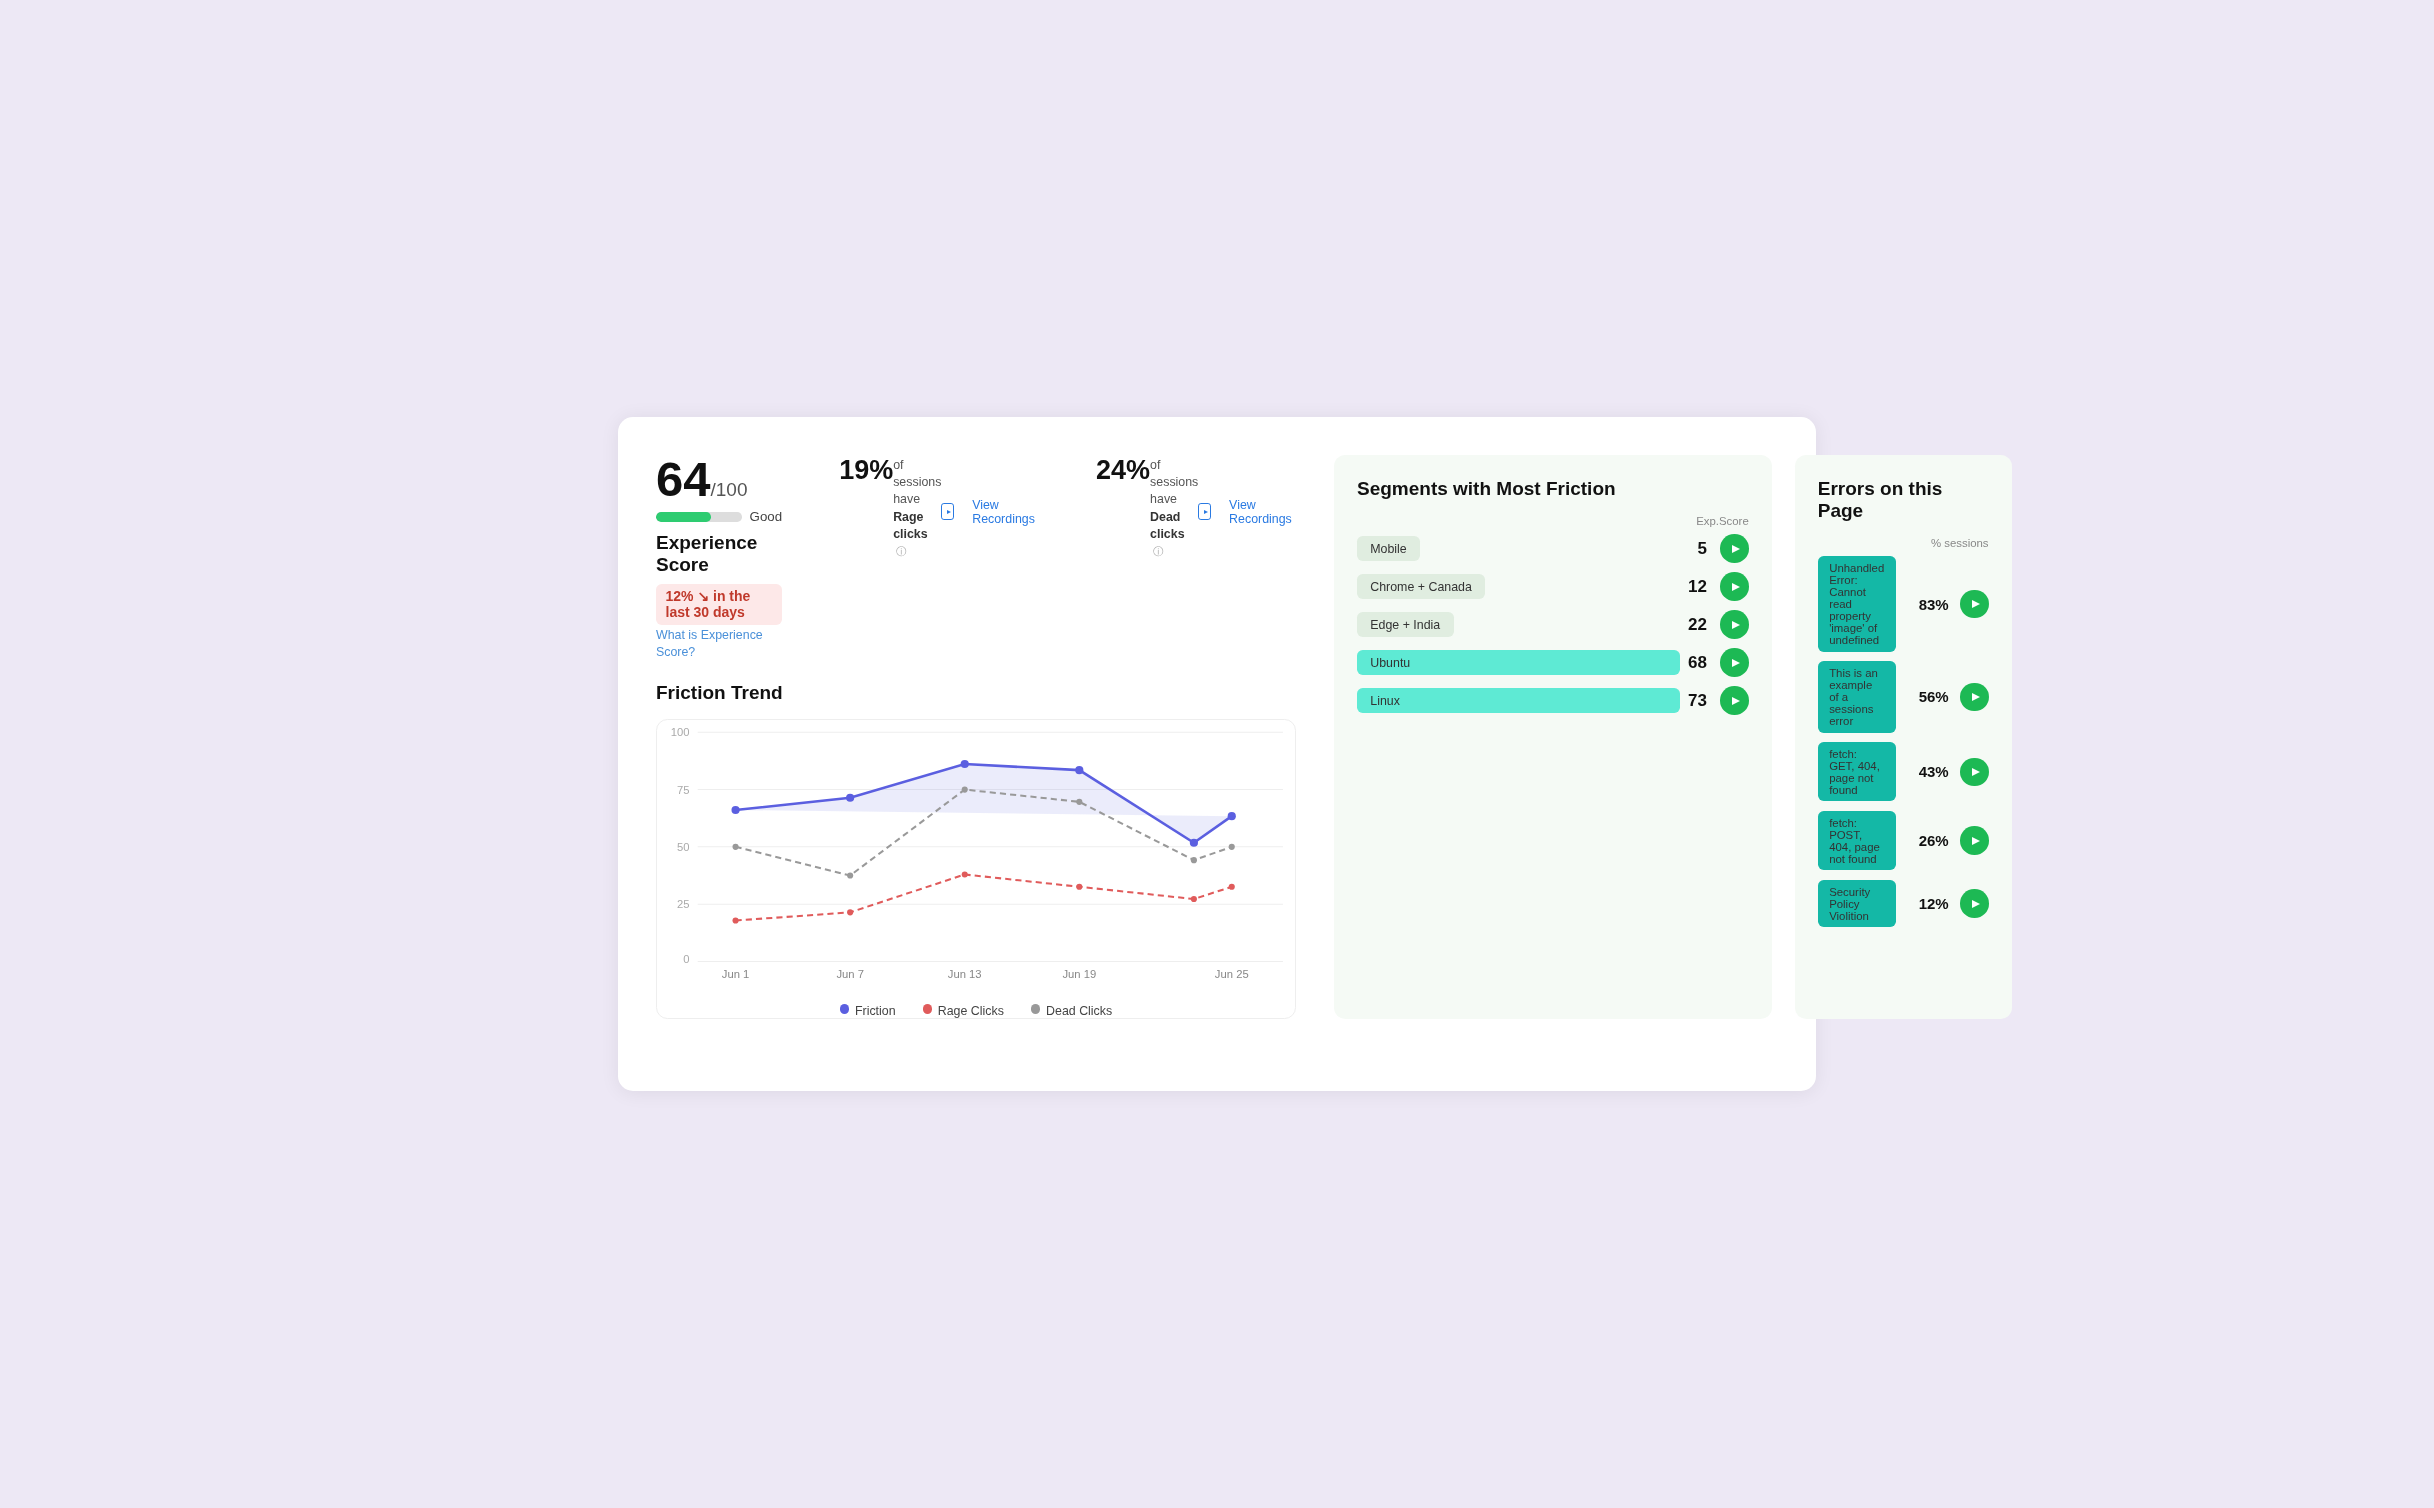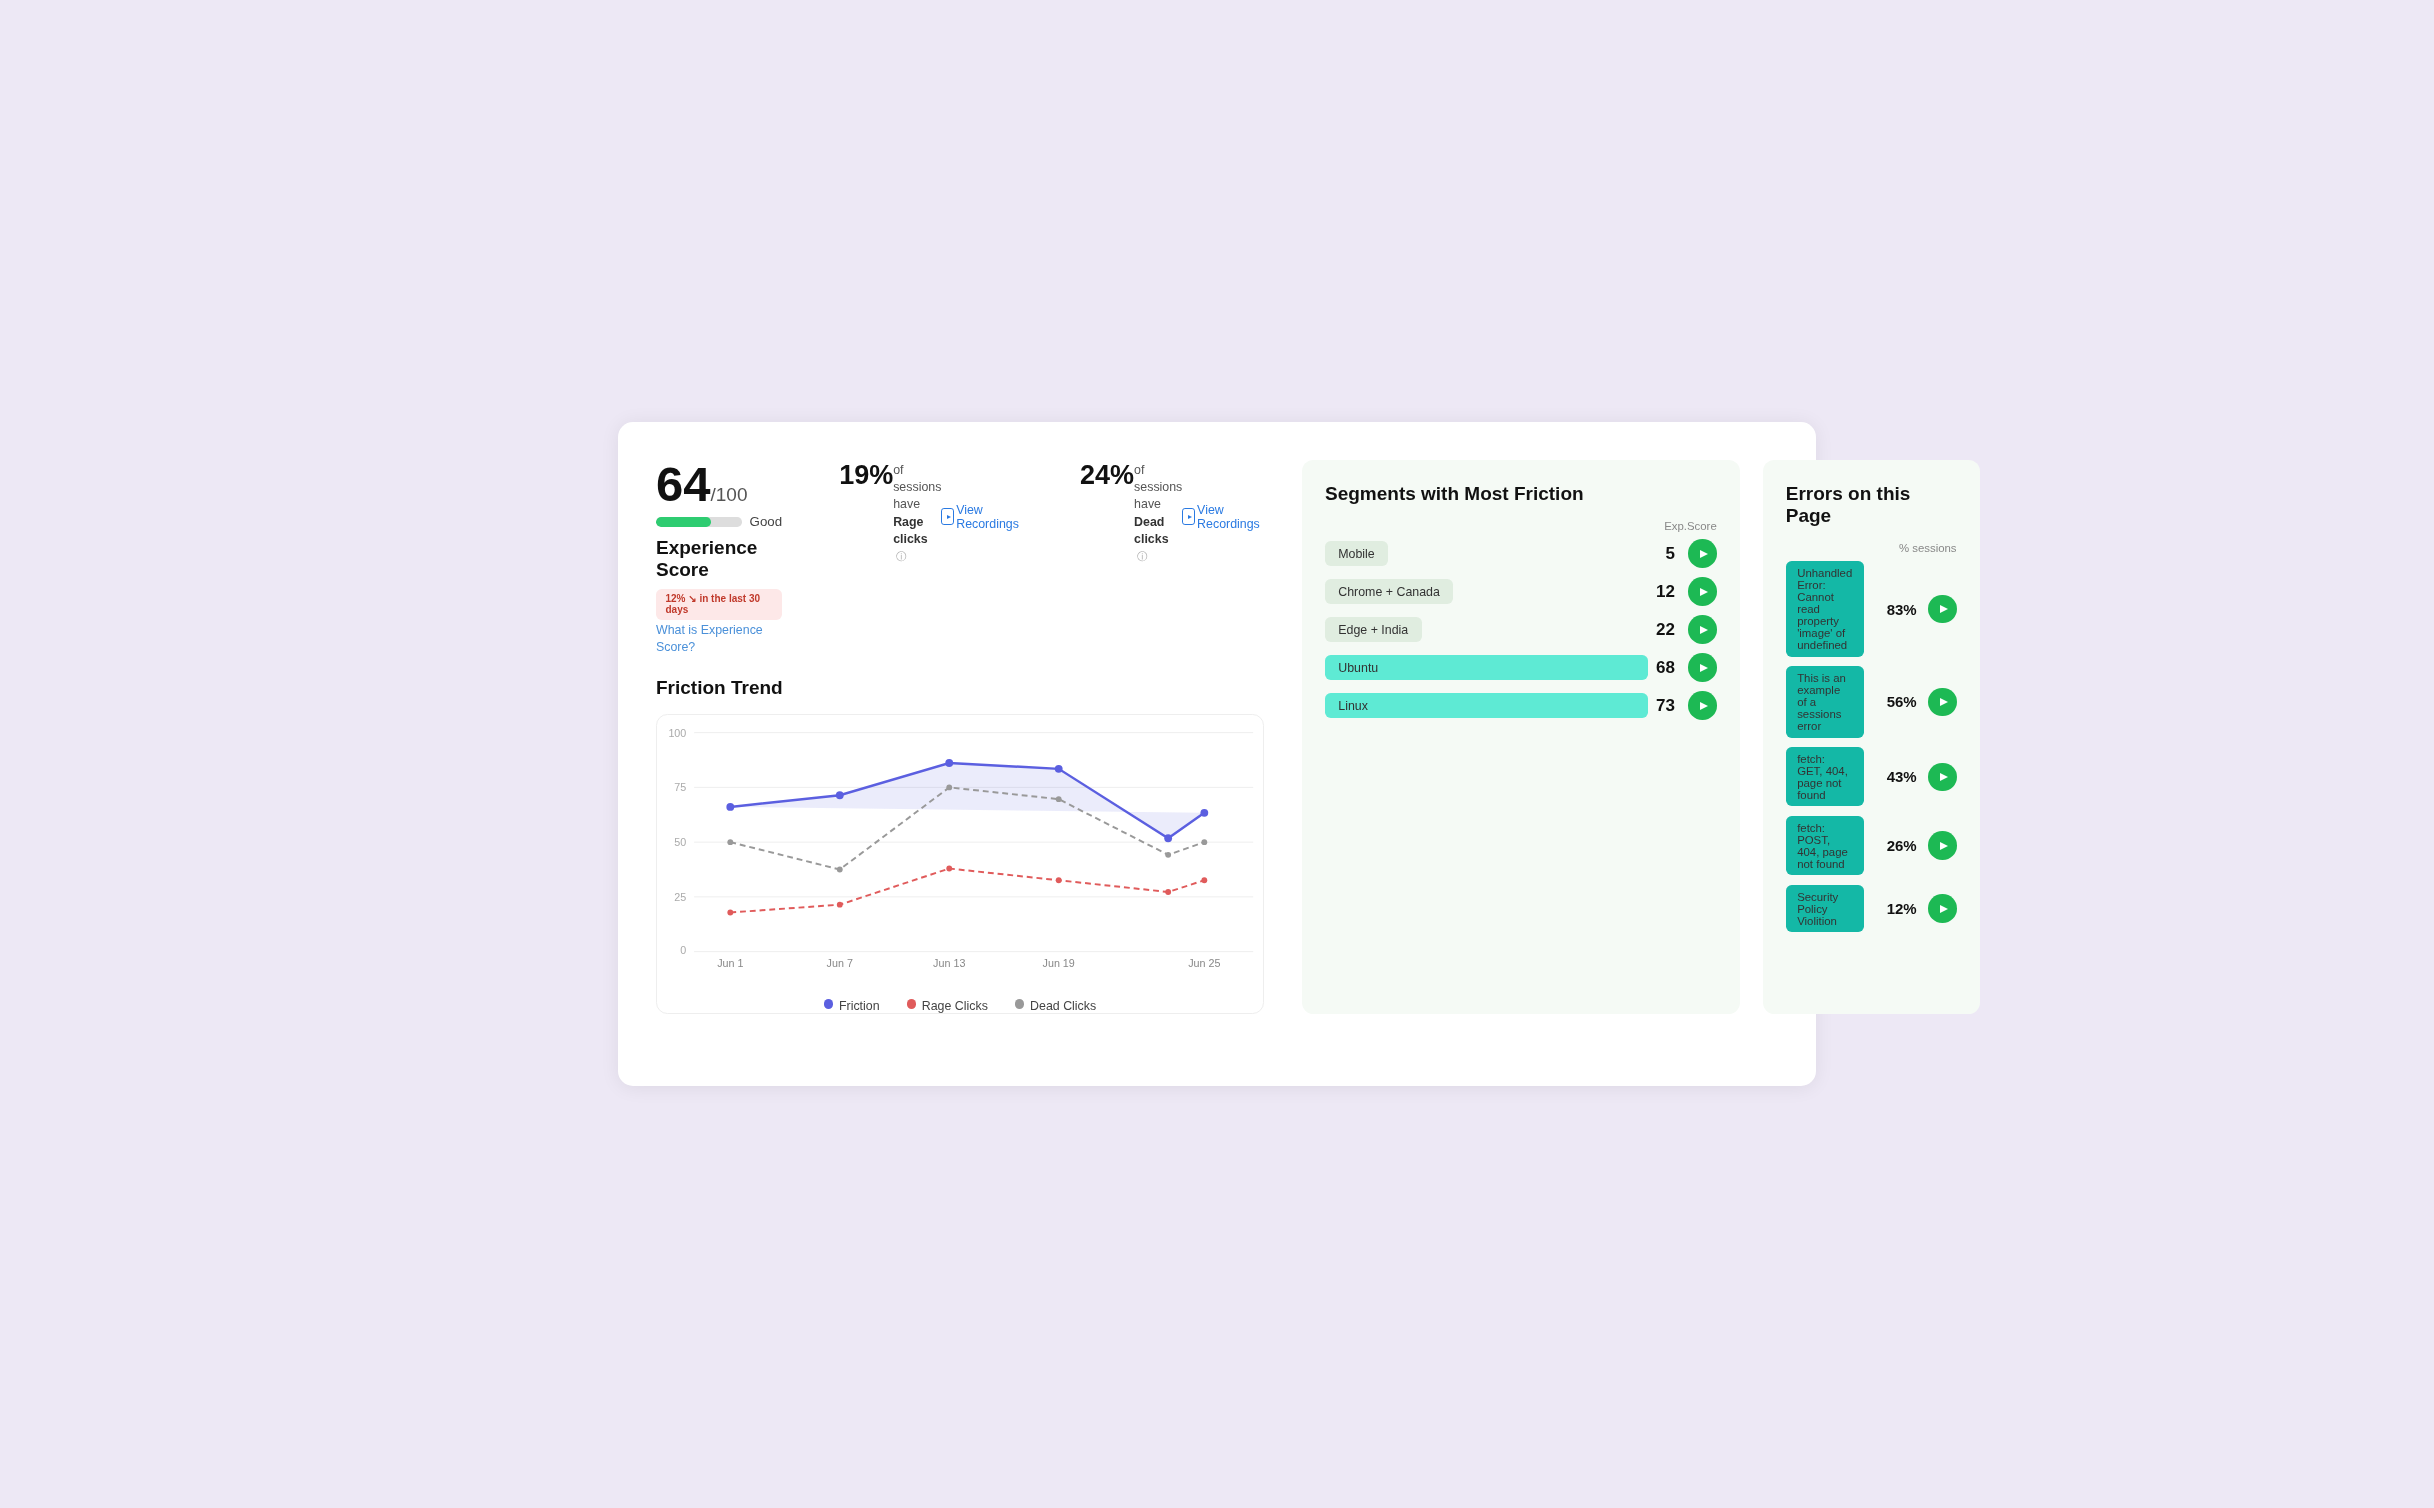--- a/index.html
+++ b/index.html
@@ -77,21 +77,21 @@
     }
     .experience-score-title {
       font-size: 19px;
       font-weight: 700;
       color: #111;
       margin-top: 7.6px;
     }
     .badge-red {
       background: #fde8e8;
       color: #c0392b;
-      font-size: 10px;
+      font-size: 14px;
       font-weight: 600;
       padding: 4.8px 9.5px;
       border-radius: 5.7px;
       display: inline-flex;
       align-items: center;
       gap: 3.8px;
       margin-top: 7.6px;
     }
     .what-link {
       color: #4a90d9;
@@ -115,21 +115,21 @@
       line-height: 1.4;
       margin-top: 1.9px;
     }
     .stat-desc strong {
       font-weight: 600;
       color: #333;
     }
     .view-recordings-link {
       display: inline-flex;
       align-items: center;
-      gap: 2px;
+      gap: 18px;
       color: #2a7ae2;
       font-size: 12.4px;
       font-weight: 500;
       margin-top: 7.6px;
       cursor: pointer;
     }
     .play-icon-small {
       width: 17px;
       height: 17px;
       border: 1.9px solid #2a7ae2;

